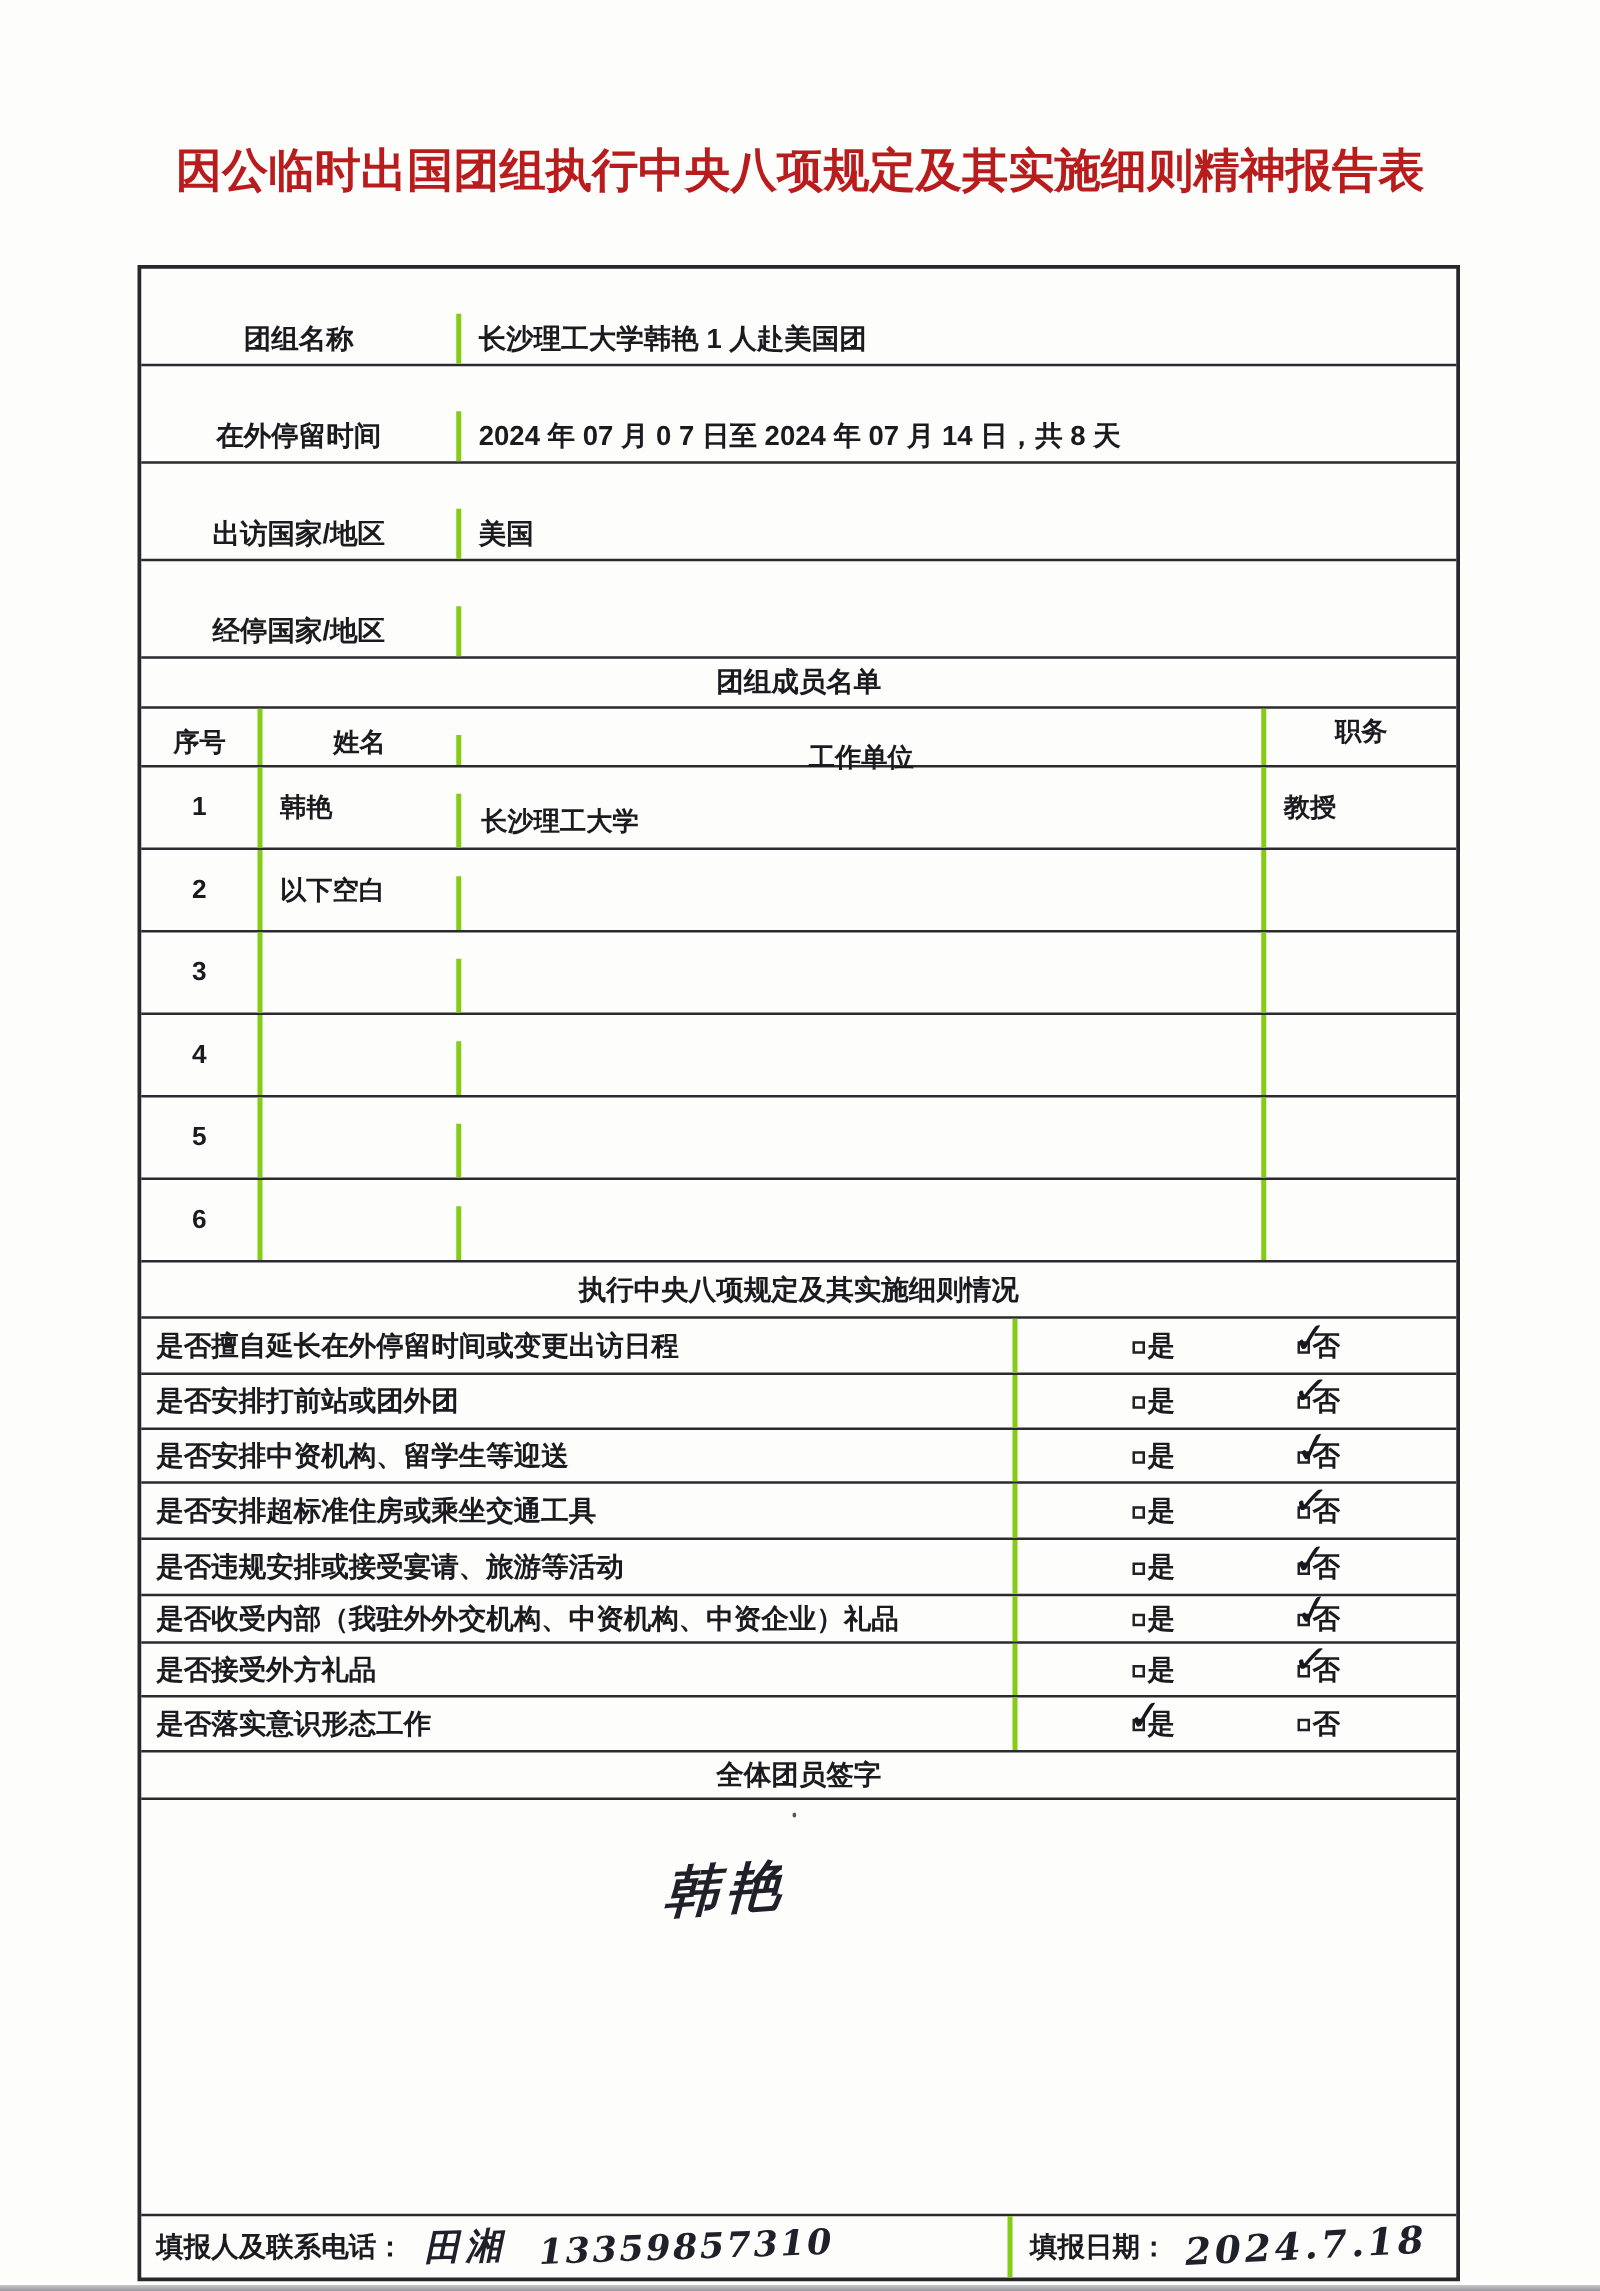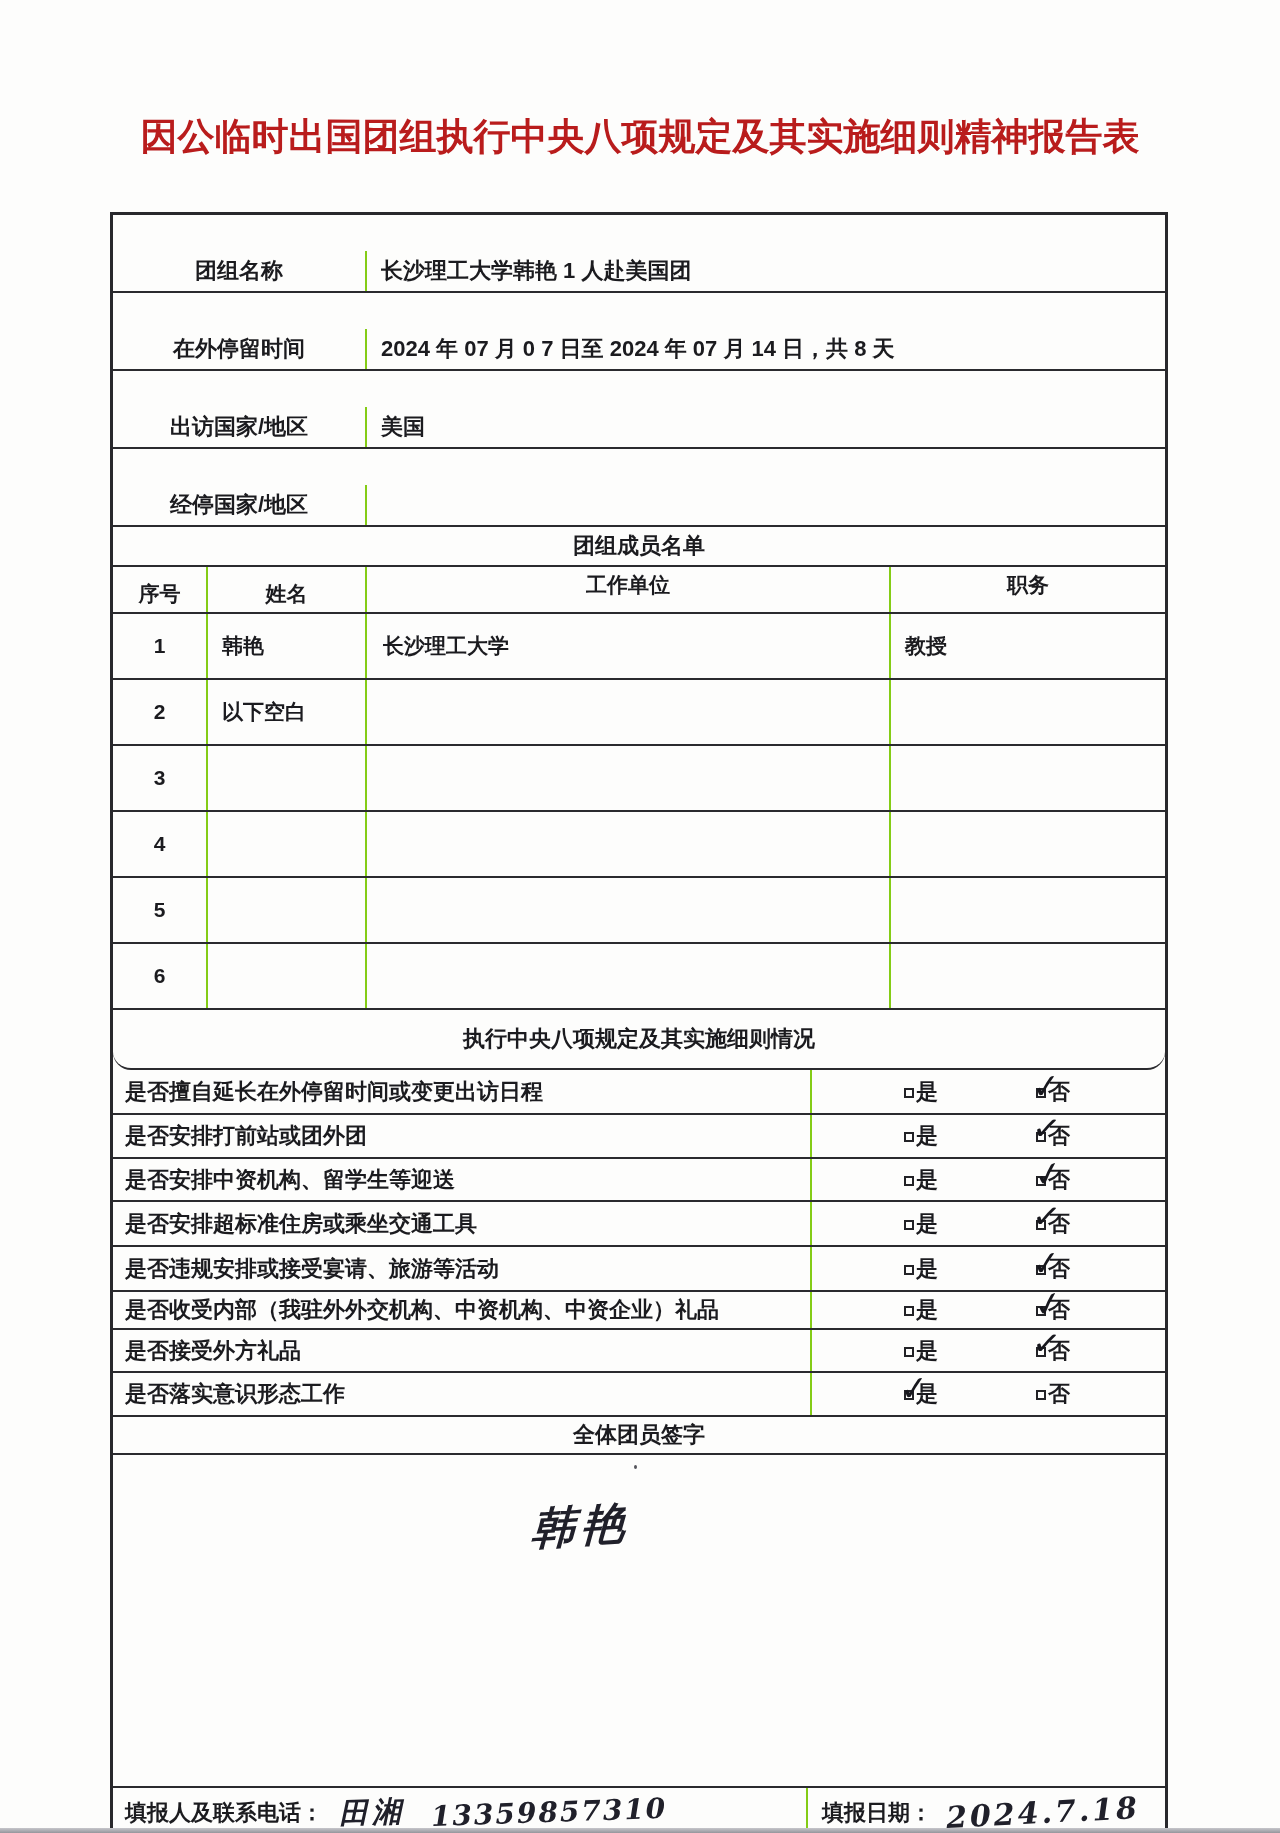--- a/index.html
+++ b/index.html
@@ -20,45 +20,45 @@
     color: #b91c1c;
   }
   .form-table {
     position: absolute; left: 110px; top: 212px; width: 1058px;
     border: 3px solid #28282c;
     background: transparent;
   }
   .row { display: flex; border-bottom: 2px solid #2b2b2f; position: relative; }
   .row:last-child { border-bottom: none; }
   .cell { position: relative; display: flex; align-items: center; }
-  .cell + .cell { border-left: 2px solid #84cc16; }
+  .cell + .cell { border-left: 4px solid #84cc16; }
 
   
   .info       { height: 42px; margin-top: 36px; }
   .section    { height: 40px; }
-  .section-exec { height: 60px; border-radius: 18px; }
+  .section-exec { height: 45px; }
   .member-head { height: 47px; }
   .member     { height: 66px; }
   .h45 { height: 45px; } .h44 { height: 44px; } .h43 { height: 43px; } .h38 { height: 38px; }
   .sig-row    { height: 333px; }
   .footer-row { height: 49px; }
 
   
   .label-cell { width: 252px; justify-content: center; font-size: 22px; font-weight: 700; }
   .value-cell { flex: 1; padding-left: 14px; font-size: 22px; font-weight: 700; }
 
   
   .section .full, .section-exec .full {
     flex: 1; justify-content: center; font-size: 22px; font-weight: 700;
   }
 
   
   .col-no    { width: 93px;  justify-content: center; font-size: 21px; font-weight: 700; border-radius: 11px; }
   .col-name  { width: 159px; padding-left: 14px; font-size: 21px; font-weight: 700; }
-  .col-org   { width: 524px; padding-left: 16px; font-size: 21px; font-weight: 700; }
+  .col-org   { width: 644px; padding-left: 16px; font-size: 21px; font-weight: 700; margin-top: 21px; }
   .col-title { flex: 1; padding-left: 14px; font-size: 21px; font-weight: 700; }
   .member-head .col-no, .member-head .col-name { align-items: flex-end; justify-content: center; padding: 0 0 4px 0; }
   .member-head .col-org, .member-head .col-title { align-items: flex-start; justify-content: center; padding: 4px 0 0 0; }
 
   
   .q-text { width: 697px; padding-left: 12px; font-size: 22px; font-weight: 700; }
   .ans-cell { flex: 1; }
   .ans { position: absolute; top: 50%; transform: translateY(-50%); display: inline-flex; align-items: center; }
   .ans.yes { left: 92px; }
   .ans.no  { left: 224px; }

